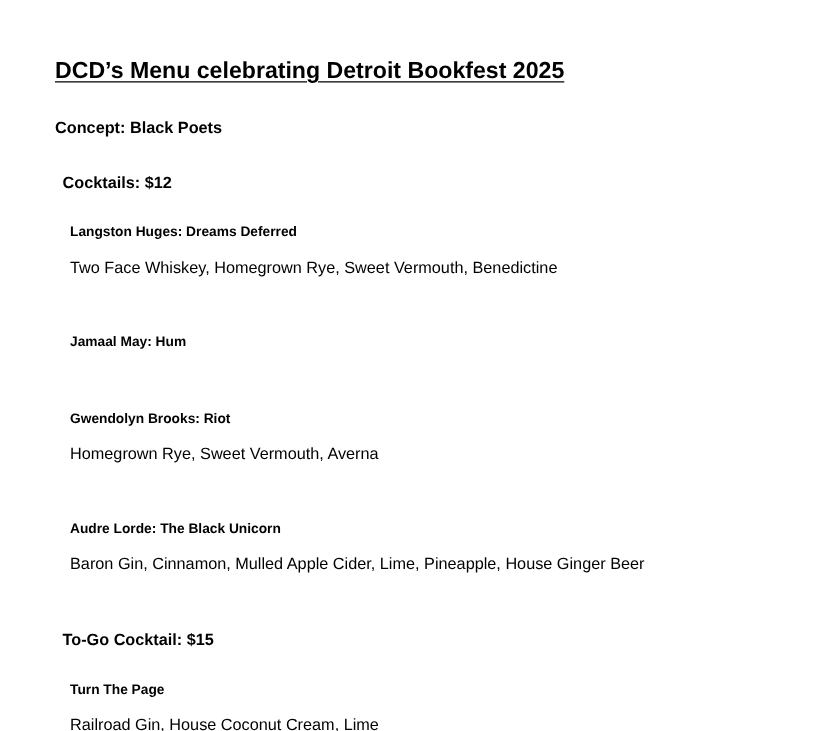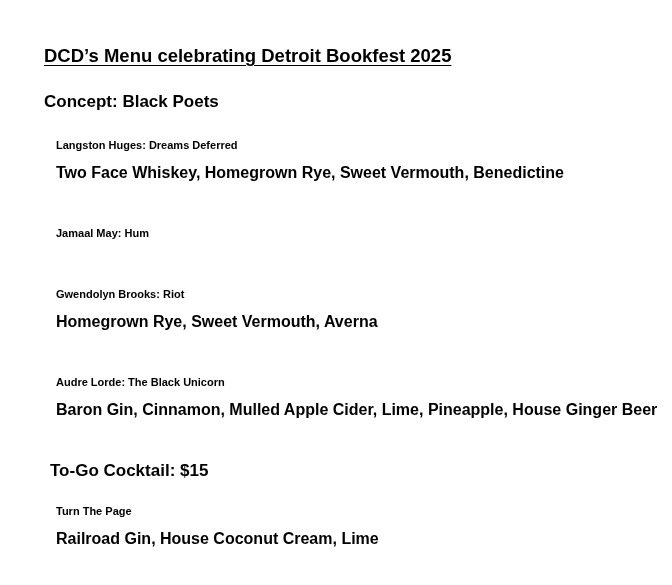--- a/index.html
+++ b/index.html
@@ -19,51 +19,52 @@
   .doc-title {
     font-size: 18.5px;
     font-weight: bold;
     line-height: 24px;
     text-decoration: underline;
     text-underline-offset: 3px;
     margin-bottom: 23px;
     white-space: nowrap;
   }
   .doc-heading {
-    font-size: 17px;
+    font-size: 13px;
     font-weight: bold;
     line-height: 21px;
     white-space: nowrap;
   }
   .concept-heading { margin-bottom: 23px; }
   .section-heading { margin-bottom: 20px; }
   .menu-item { margin-bottom: 40px; }
   .item-name {
     font-size: 11px;
     font-weight: bold;
     line-height: 21px;
     white-space: nowrap;
   }
   .item-ingredients {
-    font-size: 16px;
-    font-weight: bold;
+    font-size: 13px;
+    font-weight: normal;
     line-height: 21px;
     white-space: nowrap;
   }
 </style>
 </head>
 <body>
 
 <div class="doc">
 
   <div class="doc-title">DCD’s Menu celebrating Detroit Bookfest 2025</div>
 
   <div class="doc-heading concept-heading">Concept: Black Poets</div>
 
   <div>
+    <div class="doc-heading section-heading">Cocktails: $12</div>
 
     <div class="menu-item">
       <div class="item-name">Langston Huges: Dreams Deferred</div>
       <div class="item-ingredients">Two Face Whiskey, Homegrown Rye, Sweet Vermouth, Benedictine</div>
     </div>
 
     <div class="menu-item">
       <div class="item-name">Jamaal May: Hum</div>
     </div>
 

